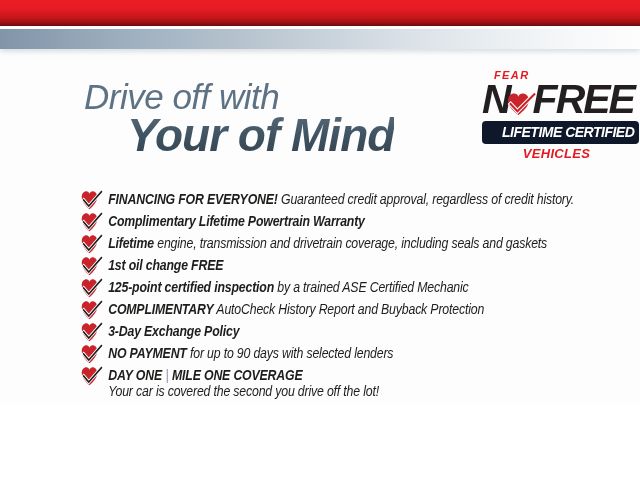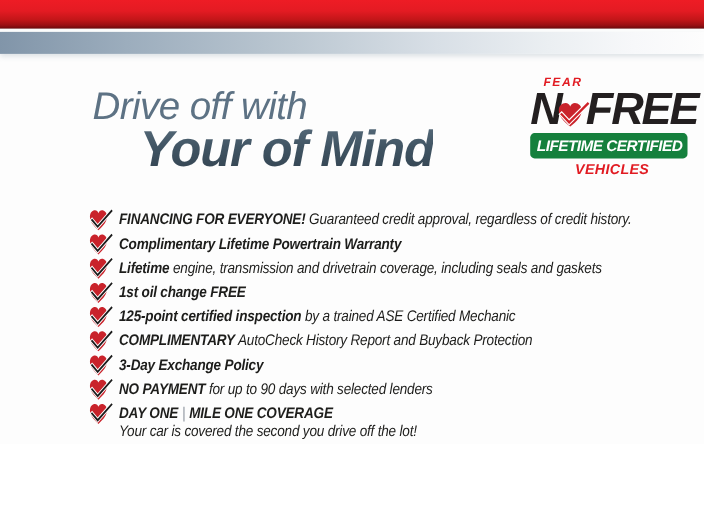--- a/index.html
+++ b/index.html
@@ -52,22 +52,22 @@
   .logo-nofear {
     margin-top:1px; font-size:41px; font-weight:700; letter-spacing:-2px;
     line-height:0.85; color:var(--ink-strong,#231f20); white-space:nowrap;
   }
   .logo-heart {
     display:inline-block; width:30px; height:26px; vertical-align:-4px;
     margin:0 -3px 0 -4px; overflow:visible;
     --check-color:#cf2127;
   }
   .logo-bar {
-    margin-top:4px; display:inline-block; background:#15803d; color:#ffffff;
-    border-radius:4px; padding:3px 5px 4px 6px; font-size:14px; font-weight:700;
+    margin-top:4px; display:inline-block; background:#0f172a; color:#ffffff;
+    border-radius:4px; padding:3px 5px 4px 20px; font-size:14px; font-weight:700;
     letter-spacing:-0.5px; white-space:nowrap;
   }
   .logo-vehicles {
     margin-top:2px; padding-right:3px; text-align:center;
     font-size:13px; font-weight:700; letter-spacing:0.3px; color:var(--red,#e11b22);
   }
 
   
   .benefits {
     position:absolute; left:80px; top:189px; width:620px; list-style:none;

